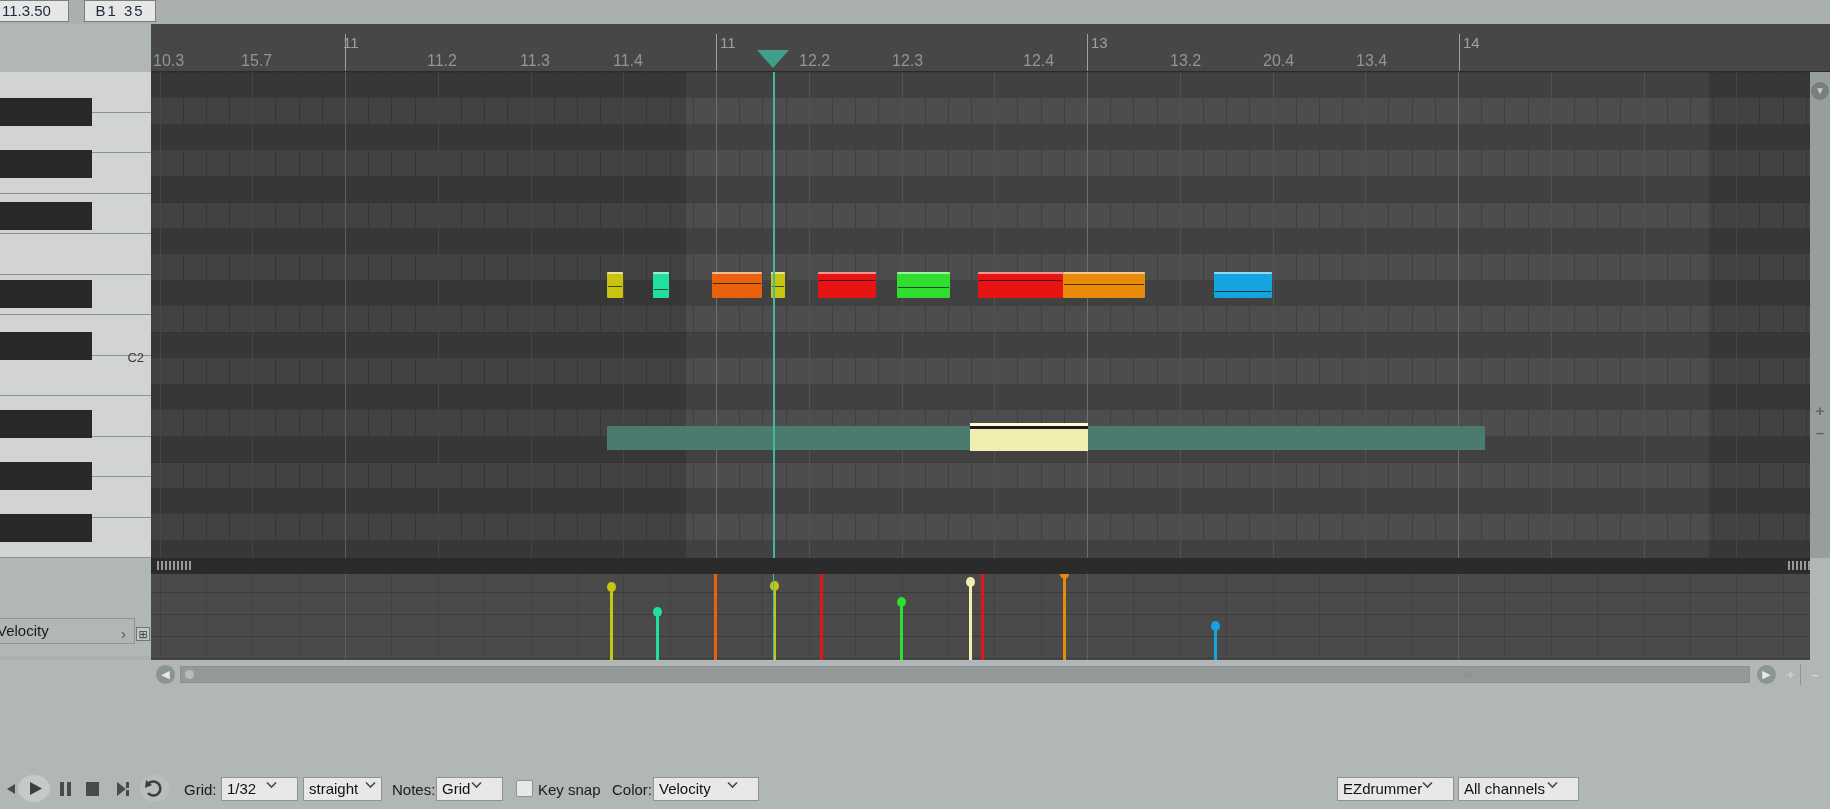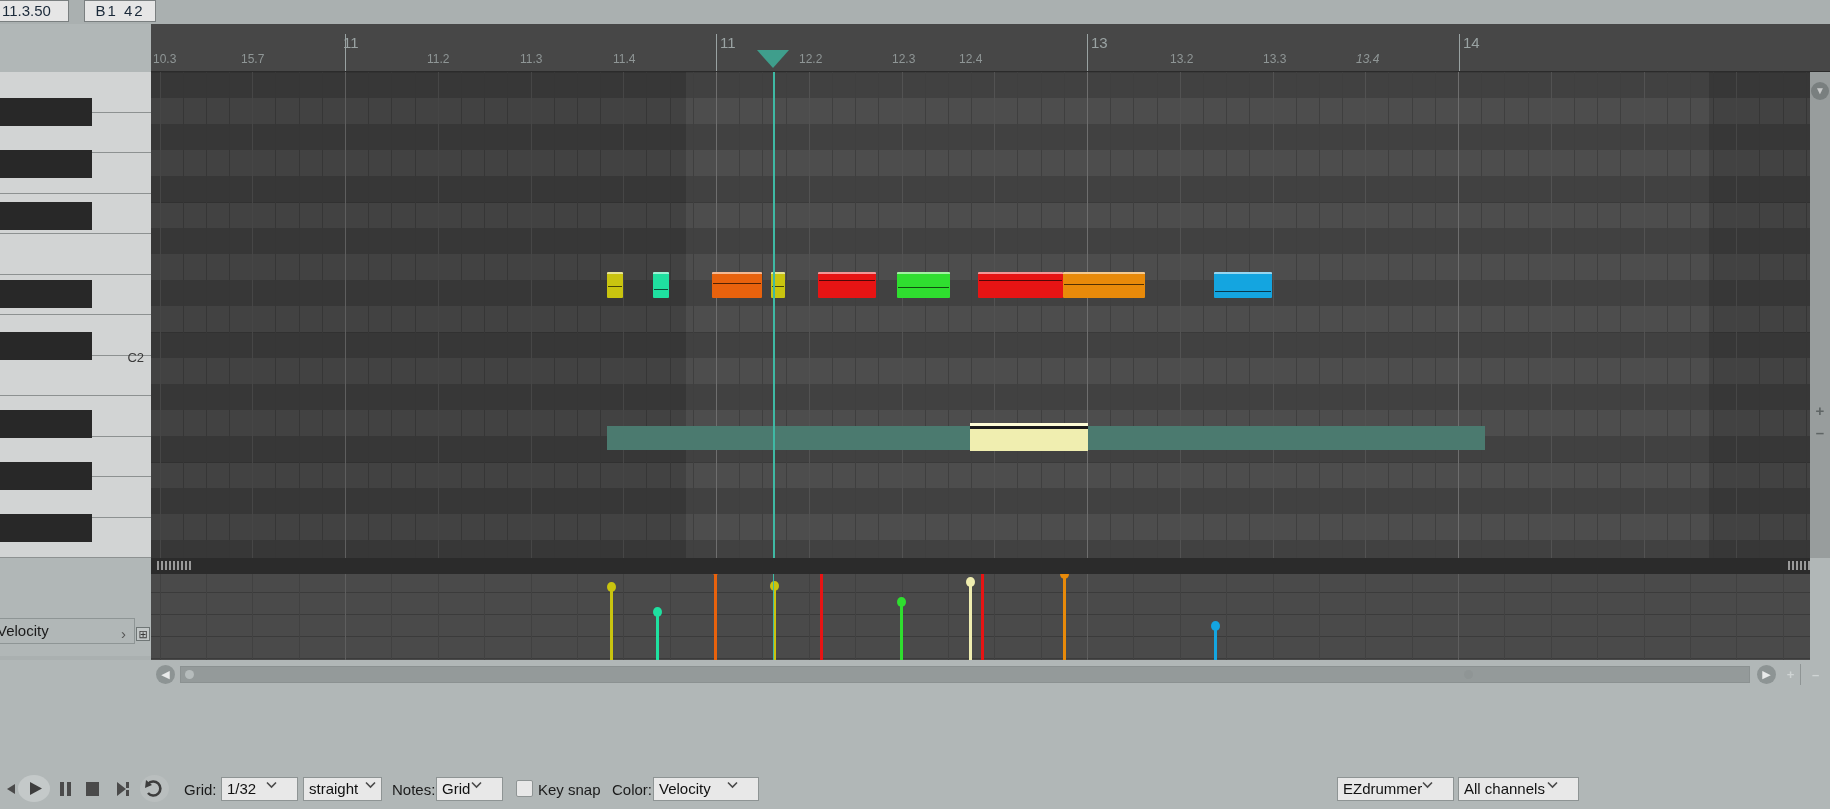--- a/index.html
+++ b/index.html
@@ -37,21 +37,21 @@
   .kbd-gap { position: absolute; left: 0; top: 24px; width: 151px; height: 48px; background: #b1b7b7; }
   .kbd-below { position: absolute; left: 0; top: 558px; width: 151px; height: 98px; background: #b1b7b7; }
 
   
   .ruler {
     position: absolute; left: 151px; top: 24px; width: 1679px; height: 48px;
     background: #474747; border-bottom: 1px solid #2b2b2b; overflow: hidden;
   }
   .bar-tick { position: absolute; top: 10px; width: 1px; height: 38px; background: #9aa3a3; }
   .bar-num { position: absolute; top: 10px; font-size: 15px; color: #9aa3a3; padding-left: 4px; }
-  .beat-num { position: absolute; top: 28px; font-size: 12px; color: #8f9696; }
+  .beat-num { position: absolute; top: 28px; font-size: 16px; color: #8f9696; }
   .playhead-flag {
     position: absolute; top: 26px; width: 0; height: 0;
     border-left: 16px solid transparent; border-right: 16px solid transparent;
     border-top: 18px solid #3f9e8c; z-index: 6;
   }
 
   
   .gridarea {
     position: absolute; left: 151px; top: 72px; width: 1679px; height: 486px;
     background: #4a4a4a; overflow: hidden;
@@ -159,21 +159,21 @@
   }
   svg { display: block; }
 </style>
 </head>
 <body>
 
 <div id="app">
 
   <div class="infobar">
     <div class="infofield if-pos">11.3.50</div>
-    <div class="infofield if-note">B1  42</div>
+    <div class="infofield if-note">B1  35</div>
   </div>
 
   <div class="kbd-gap"></div>
   <div class="keyboard" id="keyboard">
     <div class="keylabel" id="key-label" style="top: 280px; margin-left: 39px;">C2</div>
   <div class="wk" style="top: 0px; height: 40.5px;"></div>
       <div class="wk" style="top: 40.5px; height: 40.5px;"></div>
       <div class="wk" style="top: 81px; height: 40.5px;"></div>
       <div class="wk" style="top: 121.5px; height: 40.5px;"></div>
       <div class="wk" style="top: 162px; height: 40.5px;"></div>
@@ -204,24 +204,24 @@
       <div class="bar-num" style="left: 936px;">13</div>
       <div class="bar-tick" style="left: 1308px;"></div>
       <div class="bar-num" style="left: 1308px;">14</div>
       <div class="beat-num" style="left: 2px;">10.3</div>
       <div class="beat-num" style="left: 90px;">15.7</div>
       <div class="beat-num" style="left: 276px;">11.2</div>
       <div class="beat-num" style="left: 369px;">11.3</div>
       <div class="beat-num" style="left: 462px; text-align: center;">11.4</div>
       <div class="beat-num" style="left: 648px;">12.2</div>
       <div class="beat-num" style="left: 741px;">12.3</div>
-      <div class="beat-num" style="left: 808px;">12.4</div>
+      <div class="beat-num" style="left: 872px;">12.4</div>
       <div class="beat-num" style="left: 1019px;">13.2</div>
-      <div class="beat-num" style="left: 1112px;">13.3</div>
-      <div class="beat-num" style="left: 1205px; font-style: italic;">13.4</div>
+      <div class="beat-num" style="left: 1112px;">20.4</div>
+      <div class="beat-num" style="left: 1205px;">13.4</div>
       <div class="playhead-flag" style="left: 606px;"></div>
     </div>
 
   <div class="gridarea" id="gridarea">
       <div class="lane dark" style="top: 0px; height: 26px;"></div>
       <div class="lane light" style="top: 26px; height: 26px;"></div>
       <div class="lane dark" style="top: 52px; height: 26px;"></div>
       <div class="lane light" style="top: 78px; height: 26px;"></div>
       <div class="lane dark" style="top: 104px; height: 26px;"></div>
       <div class="lane light" style="top: 130px; height: 26px;"></div>

